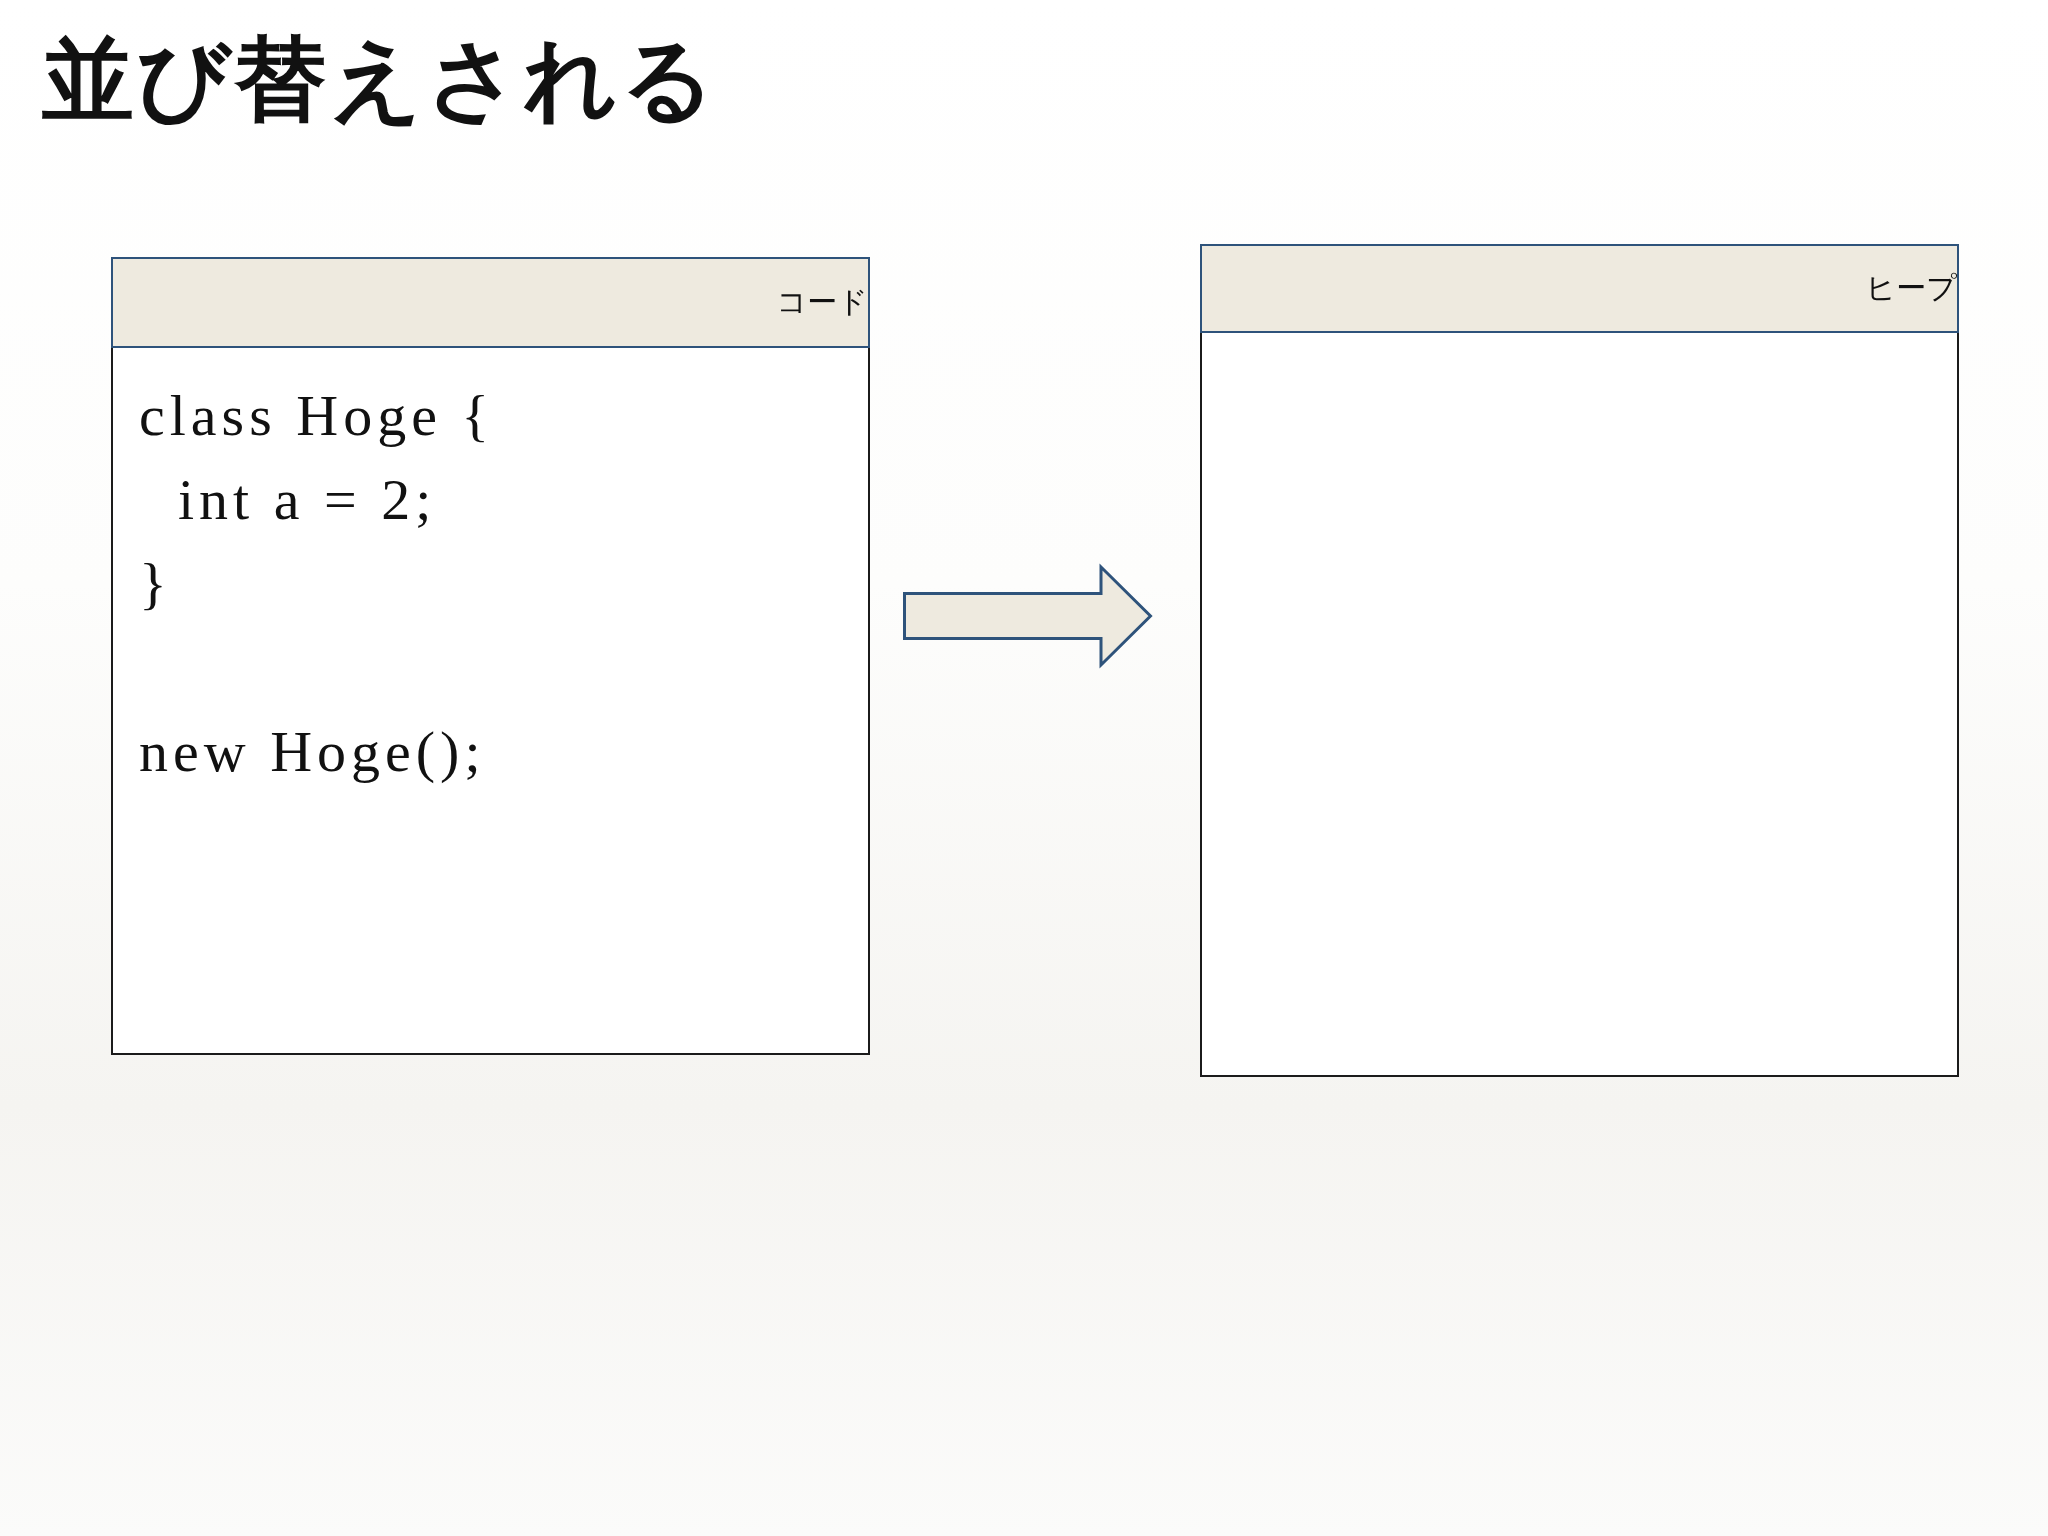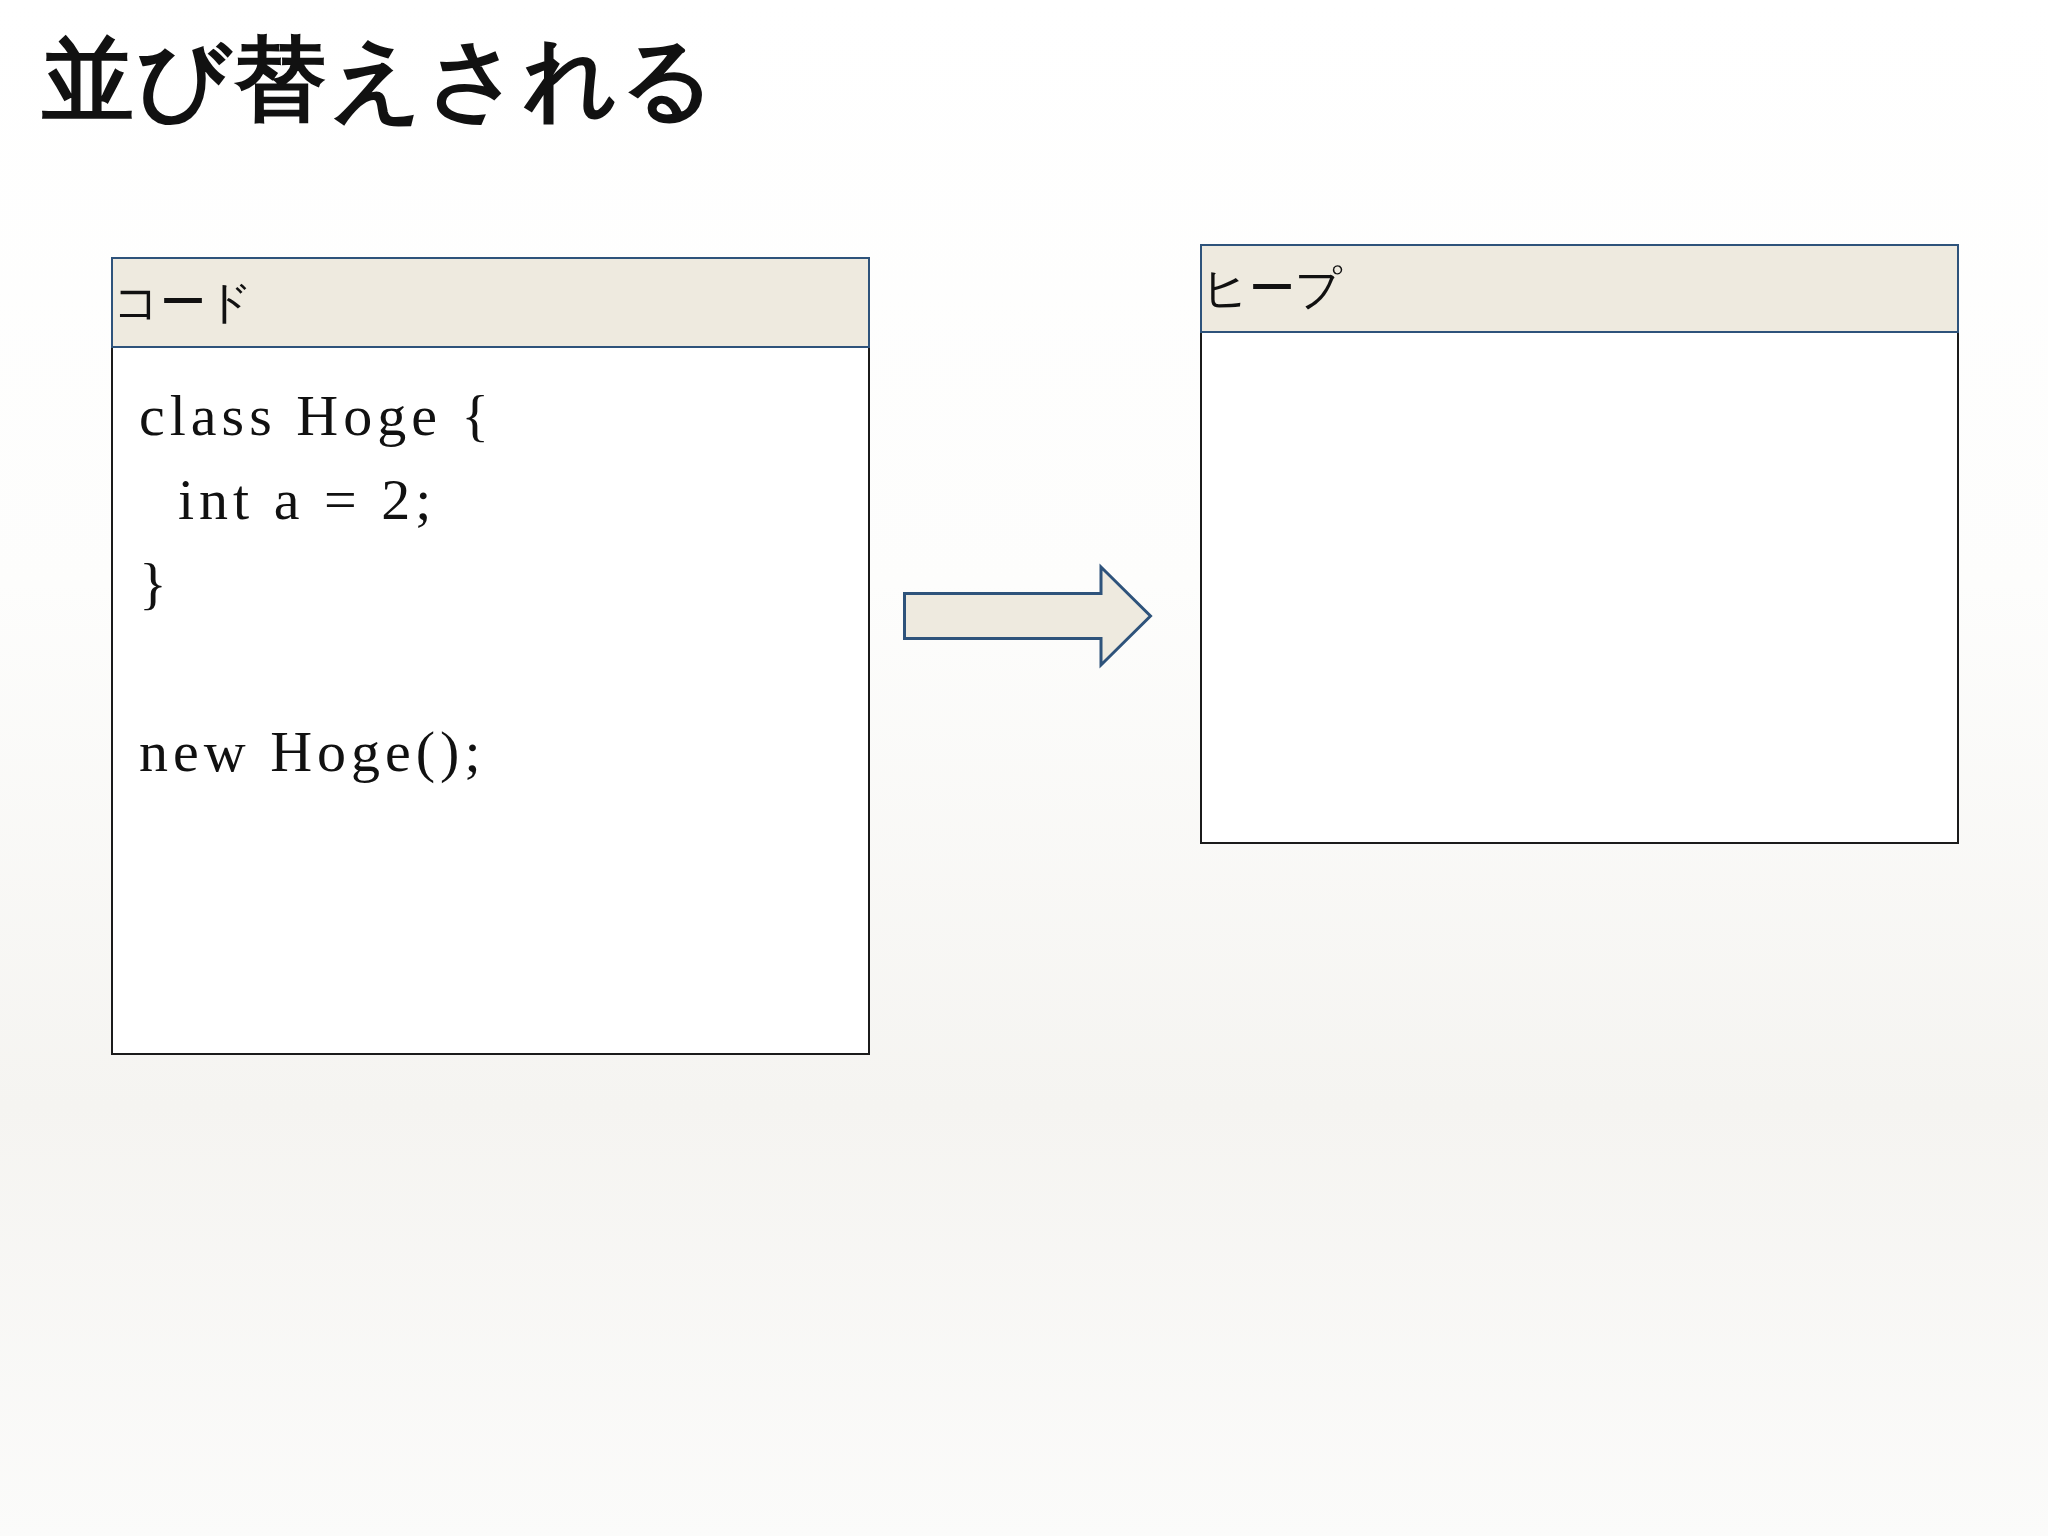--- a/index.html
+++ b/index.html
@@ -30,22 +30,22 @@
   
   .panel{
     position:absolute;
     border:2px solid var(--outer-border);
     background:#ffffff;
   }
   .panel-header{
     position:absolute;left:-2px;top:-2px;right:-2px;
     background:var(--panel-fill);
     border:2px solid var(--panel-border-blue);
-    display:flex;align-items:center;justify-content:flex-start;
-    font-size:46px;color:var(--text-black);
+    display:flex;align-items:center;justify-content:flex-end;
+    font-size:30px;color:var(--text-black);
     font-family:"DejaVu Sans","Liberation Sans",sans-serif;
   }
   
   .panel.code{left:111px;top:257px;width:759px;height:798px;}
   .panel.code .panel-header{height:91px;}
   .code-body{
     position:absolute;left:0;right:0;top:91px;bottom:0;
     padding:24px 0 0 26px;
   }
   .code-line{
@@ -59,21 +59,21 @@
   .arrow{
     position:absolute;left:903px;top:565px;width:250px;height:102px;
   }
   .arrow svg{display:block;width:100%;height:100%;overflow:visible;}
   .arrow polygon{
     fill:var(--panel-fill);
     stroke:var(--panel-border-blue);
     stroke-width:3;stroke-linejoin:miter;
   }
   
-  .panel.heap{left:1200px;top:244px;width:759px;height:600px;}
+  .panel.heap{left:1200px;top:244px;width:759px;height:833px;}
   .panel.heap .panel-header{height:89px;}
   .heap-stack{
     position:absolute;left:78px;top:254px;width:640px;
   }
   .heap-block{
     background:var(--panel-fill);
     border:2px solid var(--panel-border-blue);
     display:flex;align-items:center;justify-content:center;
     font-size:43px;color:var(--text-black);
     font-family:"DejaVu Sans","Liberation Sans",sans-serif;

